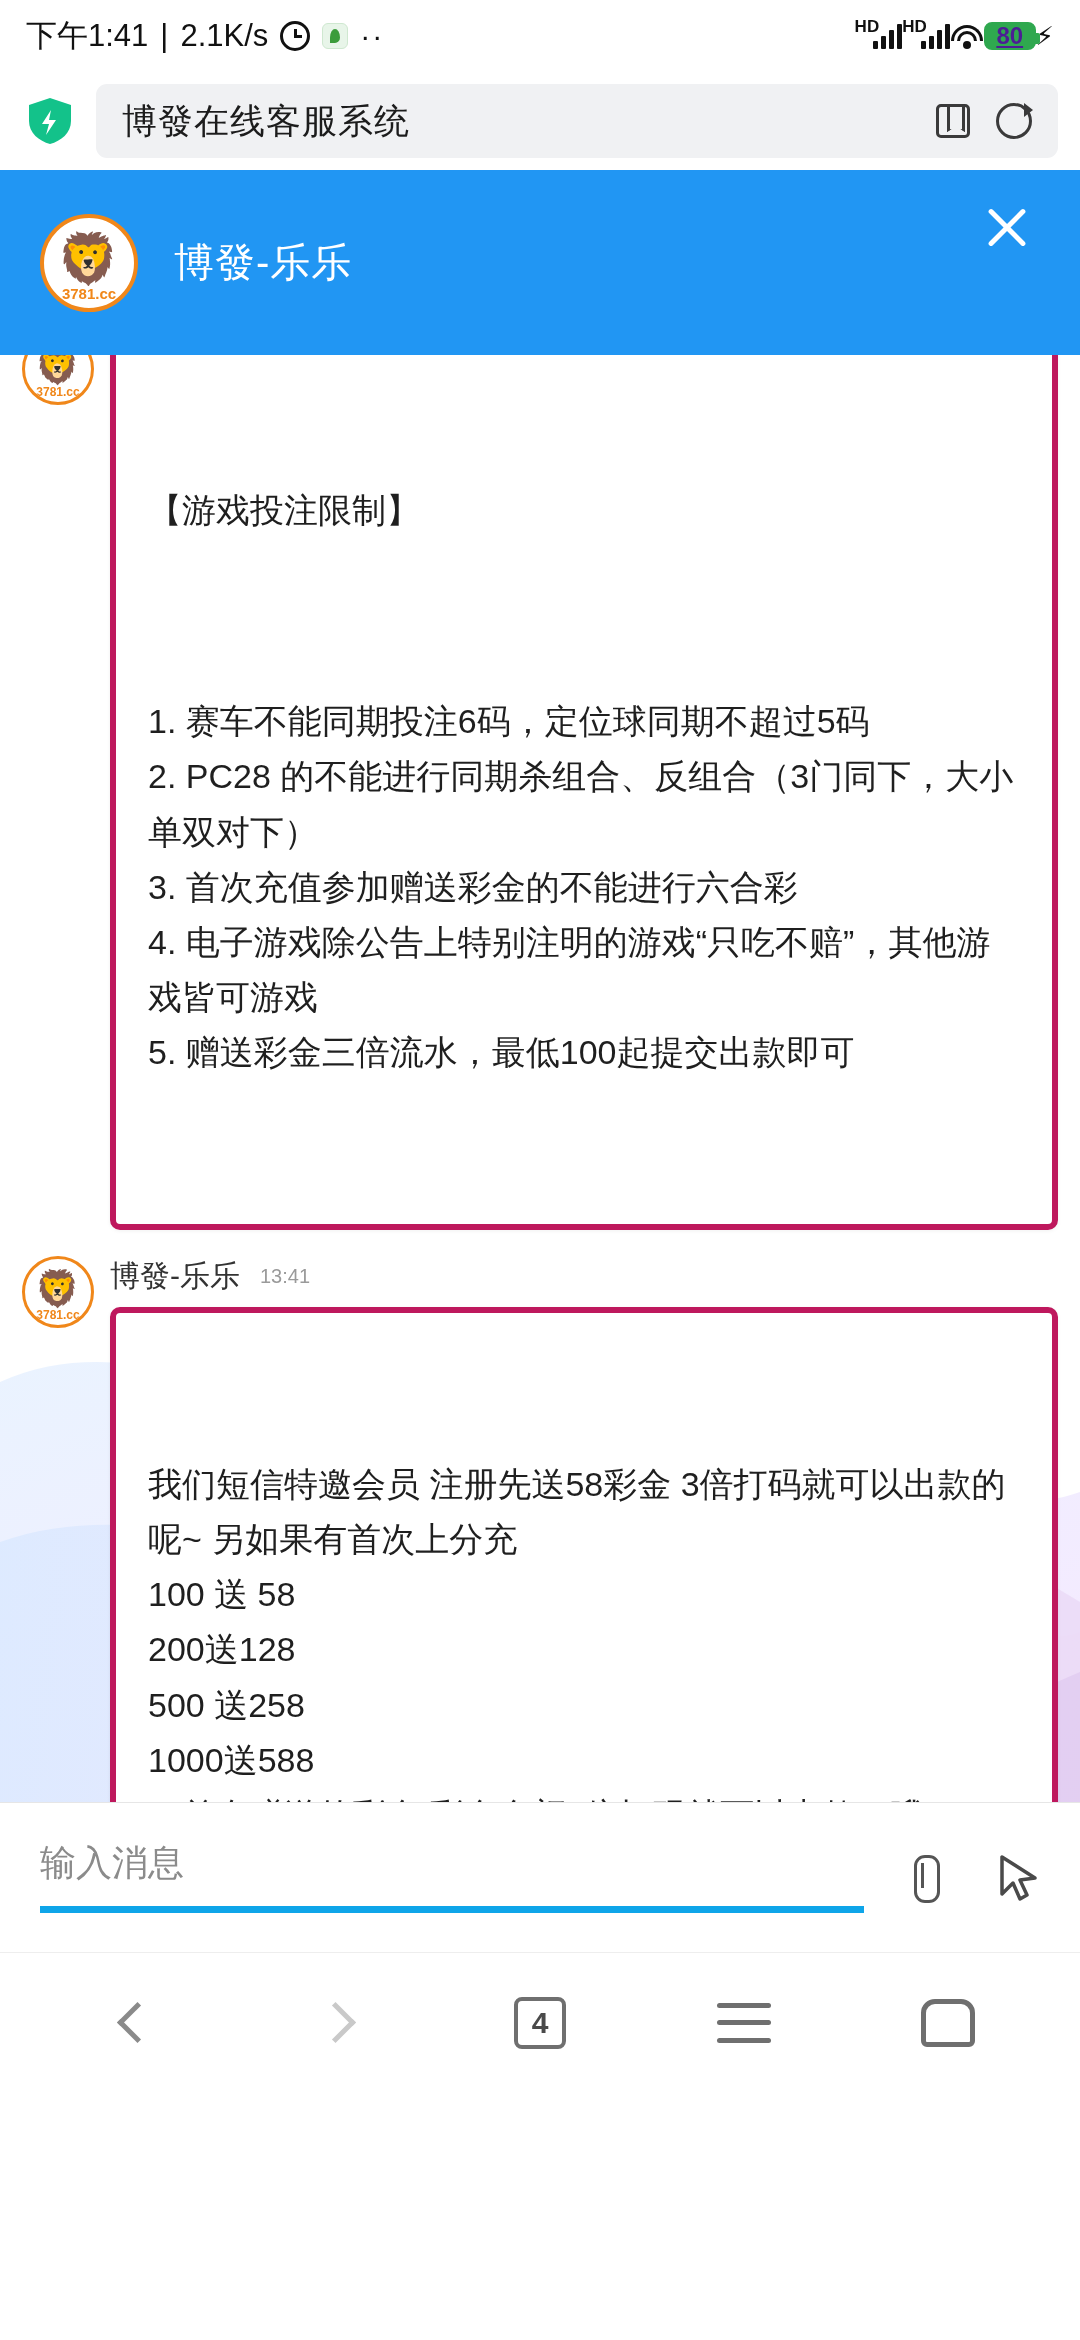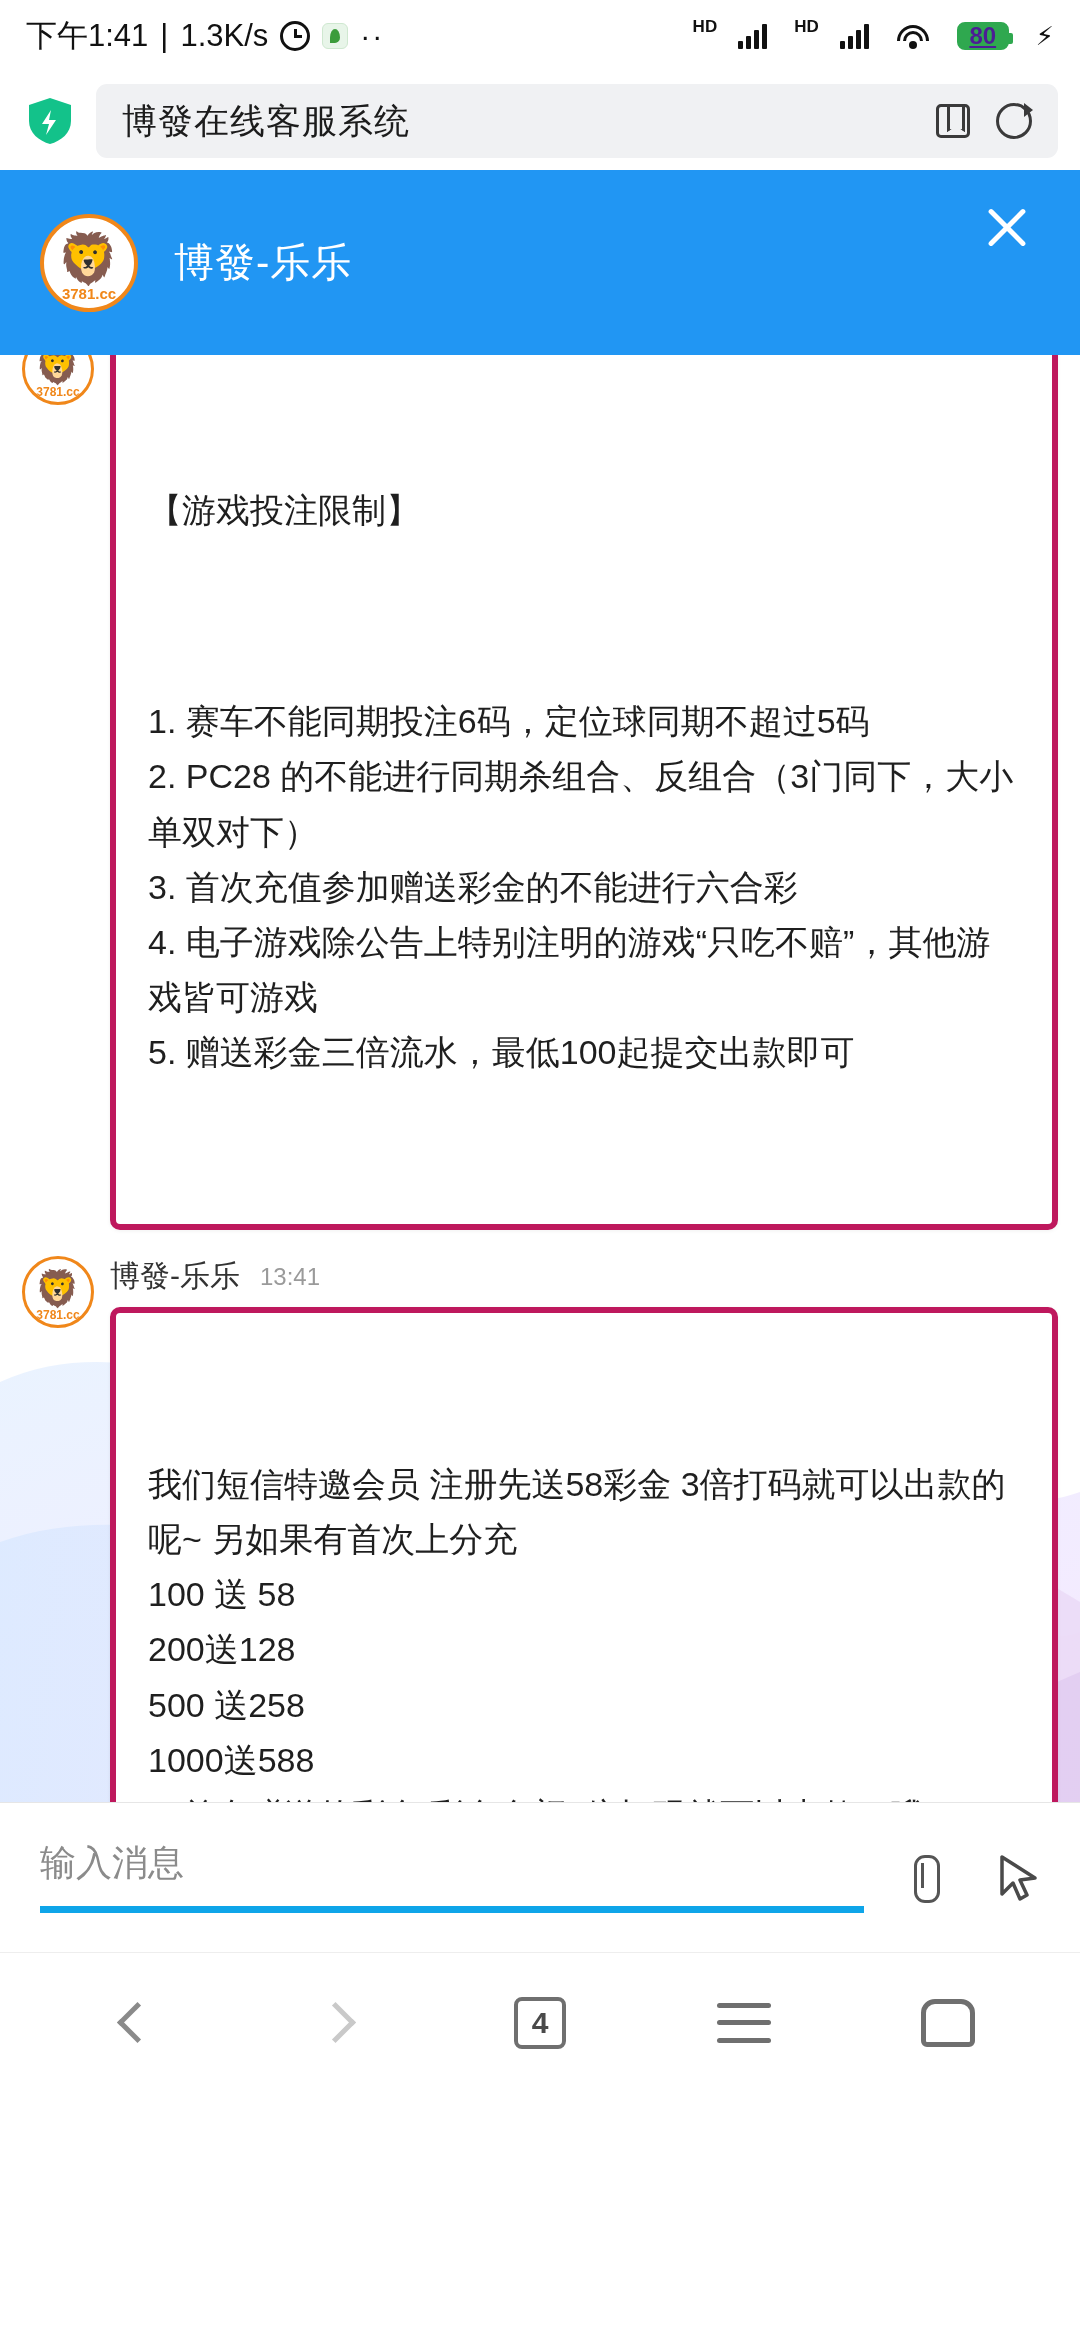--- a/index.html
+++ b/index.html
@@ -27,21 +27,21 @@
     background: #ffffff;
     color: #111;
   }
   .sb-left {
     display: flex; align-items: center; gap: 12px;
     font-size: 31px; font-weight: 500; letter-spacing: 0;
     white-space: nowrap;
   }
   .sb-left .clock-txt { font-size: 31px; }
   .sb-spacer { flex: 1 1 auto; }
-  .sb-right { display: flex; align-items: center; gap: 27px; }
+  .sb-right { display: flex; align-items: center; gap: 0; }
 
   .ico-alarm {
     width: 30px; height: 30px; border: 3px solid #111; border-radius: 50%;
     position: relative; display: inline-block;
   }
   .ico-alarm::before, .ico-alarm::after {
     content: ""; position: absolute; background: #111;
   }
   .ico-alarm::before { width: 3px; height: 9px; left: 11px; top: 5px; }
   .ico-alarm::after { width: 8px; height: 3px; left: 11px; top: 11px; }
@@ -227,21 +227,21 @@
   .avatar-sm .cc {
     position: absolute; bottom: 3px; left: 0; right: 0;
     text-align: center; font-size: 12px; color: #f0871a; font-weight: 700;
   }
   .msg-col { flex: 1 1 auto; min-width: 0; }
   .meta {
     display: flex; align-items: center; gap: 20px;
     margin-bottom: 10px;
   }
   .meta .who { font-size: 30px; color: #333; }
-  .meta .time { font-size: 24px; color: #9a9a9a; }
+  .meta .time { font-size: 20px; color: #9a9a9a; }
   .bubble {
     background: #fff;
     border: 6px solid #be185d;
     border-radius: 10px;
     box-shadow: 0 1px 4px rgba(0,0,0,.06);
     padding: 34px 32px 34px 32px;
     font-size: 34px; line-height: 1.62; color: #1f1f1f;
     white-space: pre-wrap;
     word-break: break-word;
   }
@@ -343,21 +343,21 @@
 </style>
 </head>
 <body>
 
 <div class="phone">
 
   <div class="statusbar">
     <div class="sb-left">
       <span class="clock-txt">下午1:41</span>
       <span>|</span>
-      <span>1.3K/s</span>
+      <span>2.1K/s</span>
       <span class="ico-alarm"></span>
       <span class="ico-leaf"></span>
       <span class="ico-dots">··</span>
     </div>
     <div class="sb-spacer"></div>
     <div class="sb-right">
       <span class="hd-badge">HD</span>
       <span class="bars">
           <i></i>
           <i></i>

